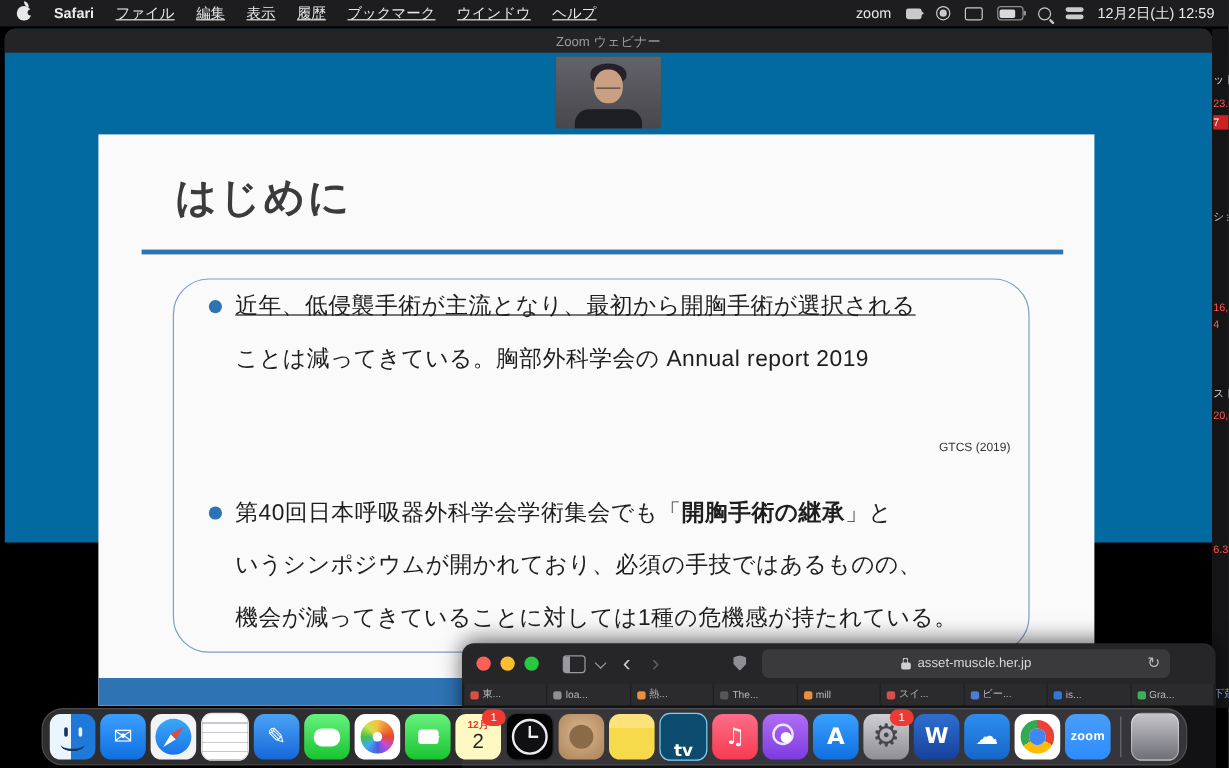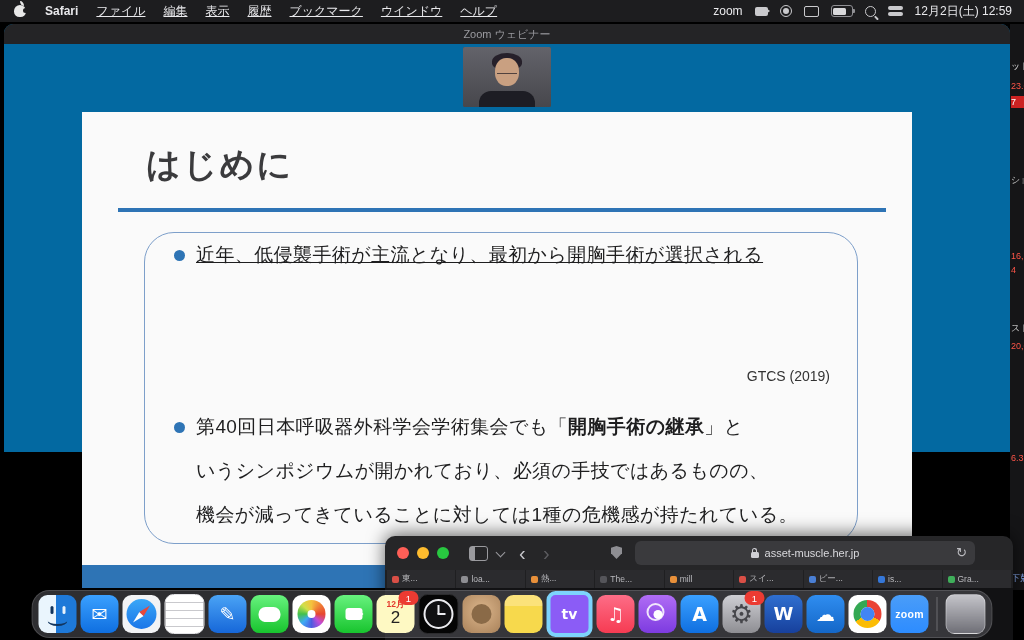--- a/index.html
+++ b/index.html
@@ -56,21 +56,21 @@
   .vt-body{position:absolute;left:16px;bottom:0;width:56px;height:16px;background:#1d1d24;border-radius:12px 12px 0 0;}
 
   
   .slide{position:absolute;left:78px;top:68px;width:830px;height:476px;background:#fafafa;overflow:hidden;}
   .slide-title{position:absolute;left:64px;top:30px;font-size:34px;font-weight:bold;color:#3b3b3d;letter-spacing:2px;margin:0;}
   .slide-rule{position:absolute;left:36px;top:96px;width:768px;height:3.5px;background:#2e74b5;}
   .content-box{position:absolute;left:62px;top:120px;width:712px;height:310px;border:1.5px solid #7d9fca;border-radius:30px;}
   .b-dot{position:absolute;width:11px;height:11px;border-radius:50%;background:#2e74b5;left:92px;}
   .b-line{position:absolute;left:114px;margin:0;font-size:19px;color:#1e1e1f;white-space:nowrap;letter-spacing:.4px;}
   .b-line b{font-weight:bold;}
-  .cite{position:absolute;right:82px;margin:0;font-size:14px;color:#333;}
+  .cite{position:absolute;right:70px;margin:0;font-size:10px;color:#333;}
   .slide-band{position:absolute;left:0;right:0;bottom:0;height:23px;background:#2e74b5;}
 
   
   #side-strip{position:absolute;right:0;top:24px;width:14px;height:566px;background:#151517;z-index:2;overflow:hidden;}
   #side-strip span{position:absolute;left:1px;width:13px;font-size:9px;line-height:12px;white-space:nowrap;overflow:hidden;display:block;}
 
   
   #safari{position:absolute;left:385px;top:536px;width:628px;height:104px;z-index:10;
     background:#262628;border-radius:10px 10px 0 0;box-shadow:0 -2px 18px rgba(0,0,0,.6);}
   .sf-titlebar{position:relative;height:34px;}
@@ -132,21 +132,21 @@
   .di-calendar{background:#fef9c3;}
   .cal-month{position:absolute;top:4px;left:0;width:100%;text-align:center;font-size:8.5px;font-weight:bold;color:#e3392e;}
   .cal-day{position:absolute;top:13px;left:0;width:100%;text-align:center;font-size:17px;color:#222;}
   .di-clock{background:#050505;border:1px solid #2c2c2e;}
   .clock-face{width:30px;height:30px;border-radius:50%;background:#101012;border:2.5px solid #ececf0;position:relative;box-sizing:border-box;}
   .clock-face::before{content:"";position:absolute;left:12px;top:4px;width:1.8px;height:9px;background:#ececf0;}
   .clock-face::after{content:"";position:absolute;left:12px;top:12px;width:8px;height:1.8px;background:#ececf0;}
   .di-tan{background:radial-gradient(circle at 50% 42%,#dcb археo,#a9825a);background:radial-gradient(circle at 50% 42%,#dcb68c,#a9825a);}
   .di-tan::after{content:"";position:absolute;inset:9px;border-radius:50%;background:#8a6a47;}
   .di-stickies{background:linear-gradient(180deg,#fbe27a 0 30%,#f7d94c 30%);}
-  .di-appletv{background:#8b5cf6;border:4px solid #7dd3fc;}
+  .di-appletv{background:#0c4a6e;border:1px solid #7dd3fc;align-items:flex-end;}
   .di-appletv .glyph{font-size:14px;font-weight:bold;}
   .di-music{background:linear-gradient(180deg,#fd6d87,#f63b52);}
   .di-podcasts{background:linear-gradient(180deg,#b06df5,#7d3be0);}
   .pc{width:9px;height:9px;border-radius:50%;background:#fff;position:relative;}
   .pc::before{content:"";position:absolute;left:-6.5px;top:-6.5px;width:18px;height:18px;border:2px solid rgba(255,255,255,.85);border-radius:50%;box-sizing:border-box;}
   .di-appstore{background:linear-gradient(180deg,#3aa0ff,#0f6fe0);}
   .di-appstore .glyph{font-weight:bold;}
   .di-settings{background:linear-gradient(180deg,#cfcfd4,#8e8e93);}
   .di-settings .glyph{color:#46464b;font-size:26px;}
   .di-word{background:linear-gradient(180deg,#2f6fd0,#17409c);}
@@ -205,20 +205,21 @@
       <span class="vt-body"></span>
     </div>
 
     <div class="slide">
       <h1 class="slide-title">はじめに</h1>
       <div class="slide-rule"></div>
       <div class="content-box"></div>
 
       <span class="b-dot" style="top:138px;"></span>
       <p class="b-line" style="top:130px;text-decoration:underline;">近年、低侵襲手術が主流となり、最初から開胸手術が選択される</p>
+      <p class="b-line" style="top:174px;">ことは減ってきている。胸部外科学会の Annual report 2019</p>
       <p class="cite" style="top:256px;">GTCS (2019)</p>
 
       <span class="b-dot" style="top:310px;"></span>
       <p class="b-line" style="top:302px;"><span>第40回日本呼吸器外科学会学術集会でも「</span><b>開胸手術の継承</b><span>」と</span></p>
       <p class="b-line" style="top:346px;">いうシンポジウムが開かれており、必須の手技ではあるものの、</p>
       <p class="b-line" style="top:390px;">機会が減ってきていることに対しては1種の危機感が持たれている。</p>
 
       <div class="slide-band"></div>
     </div>
   </div>

